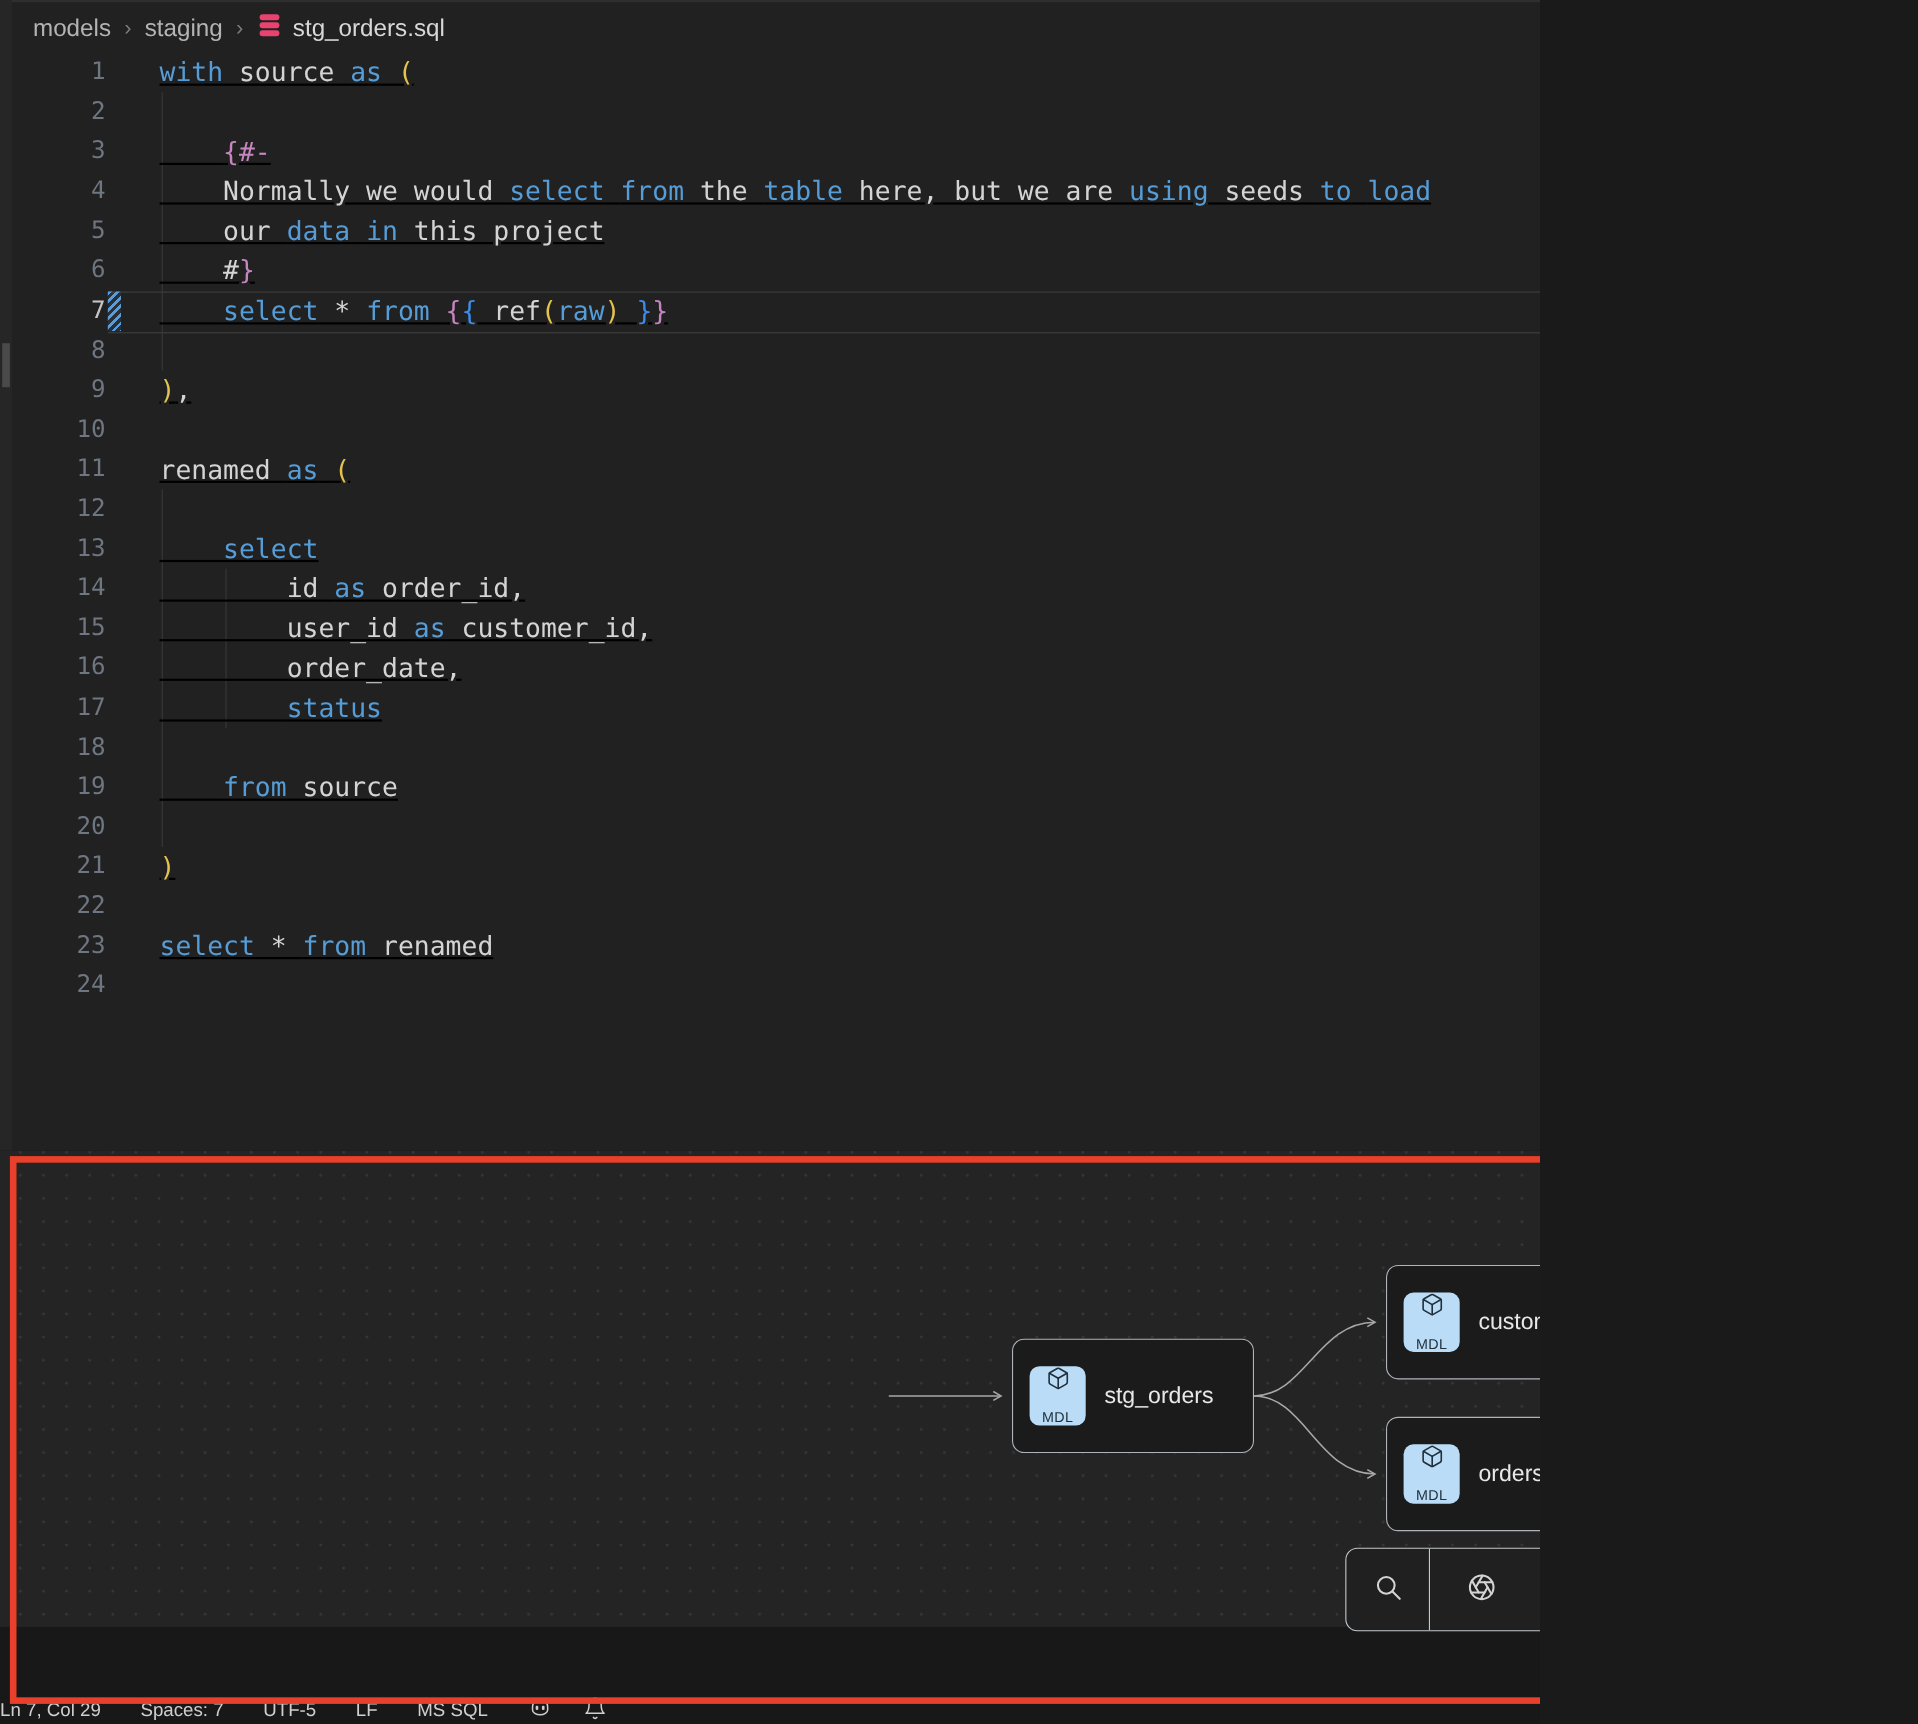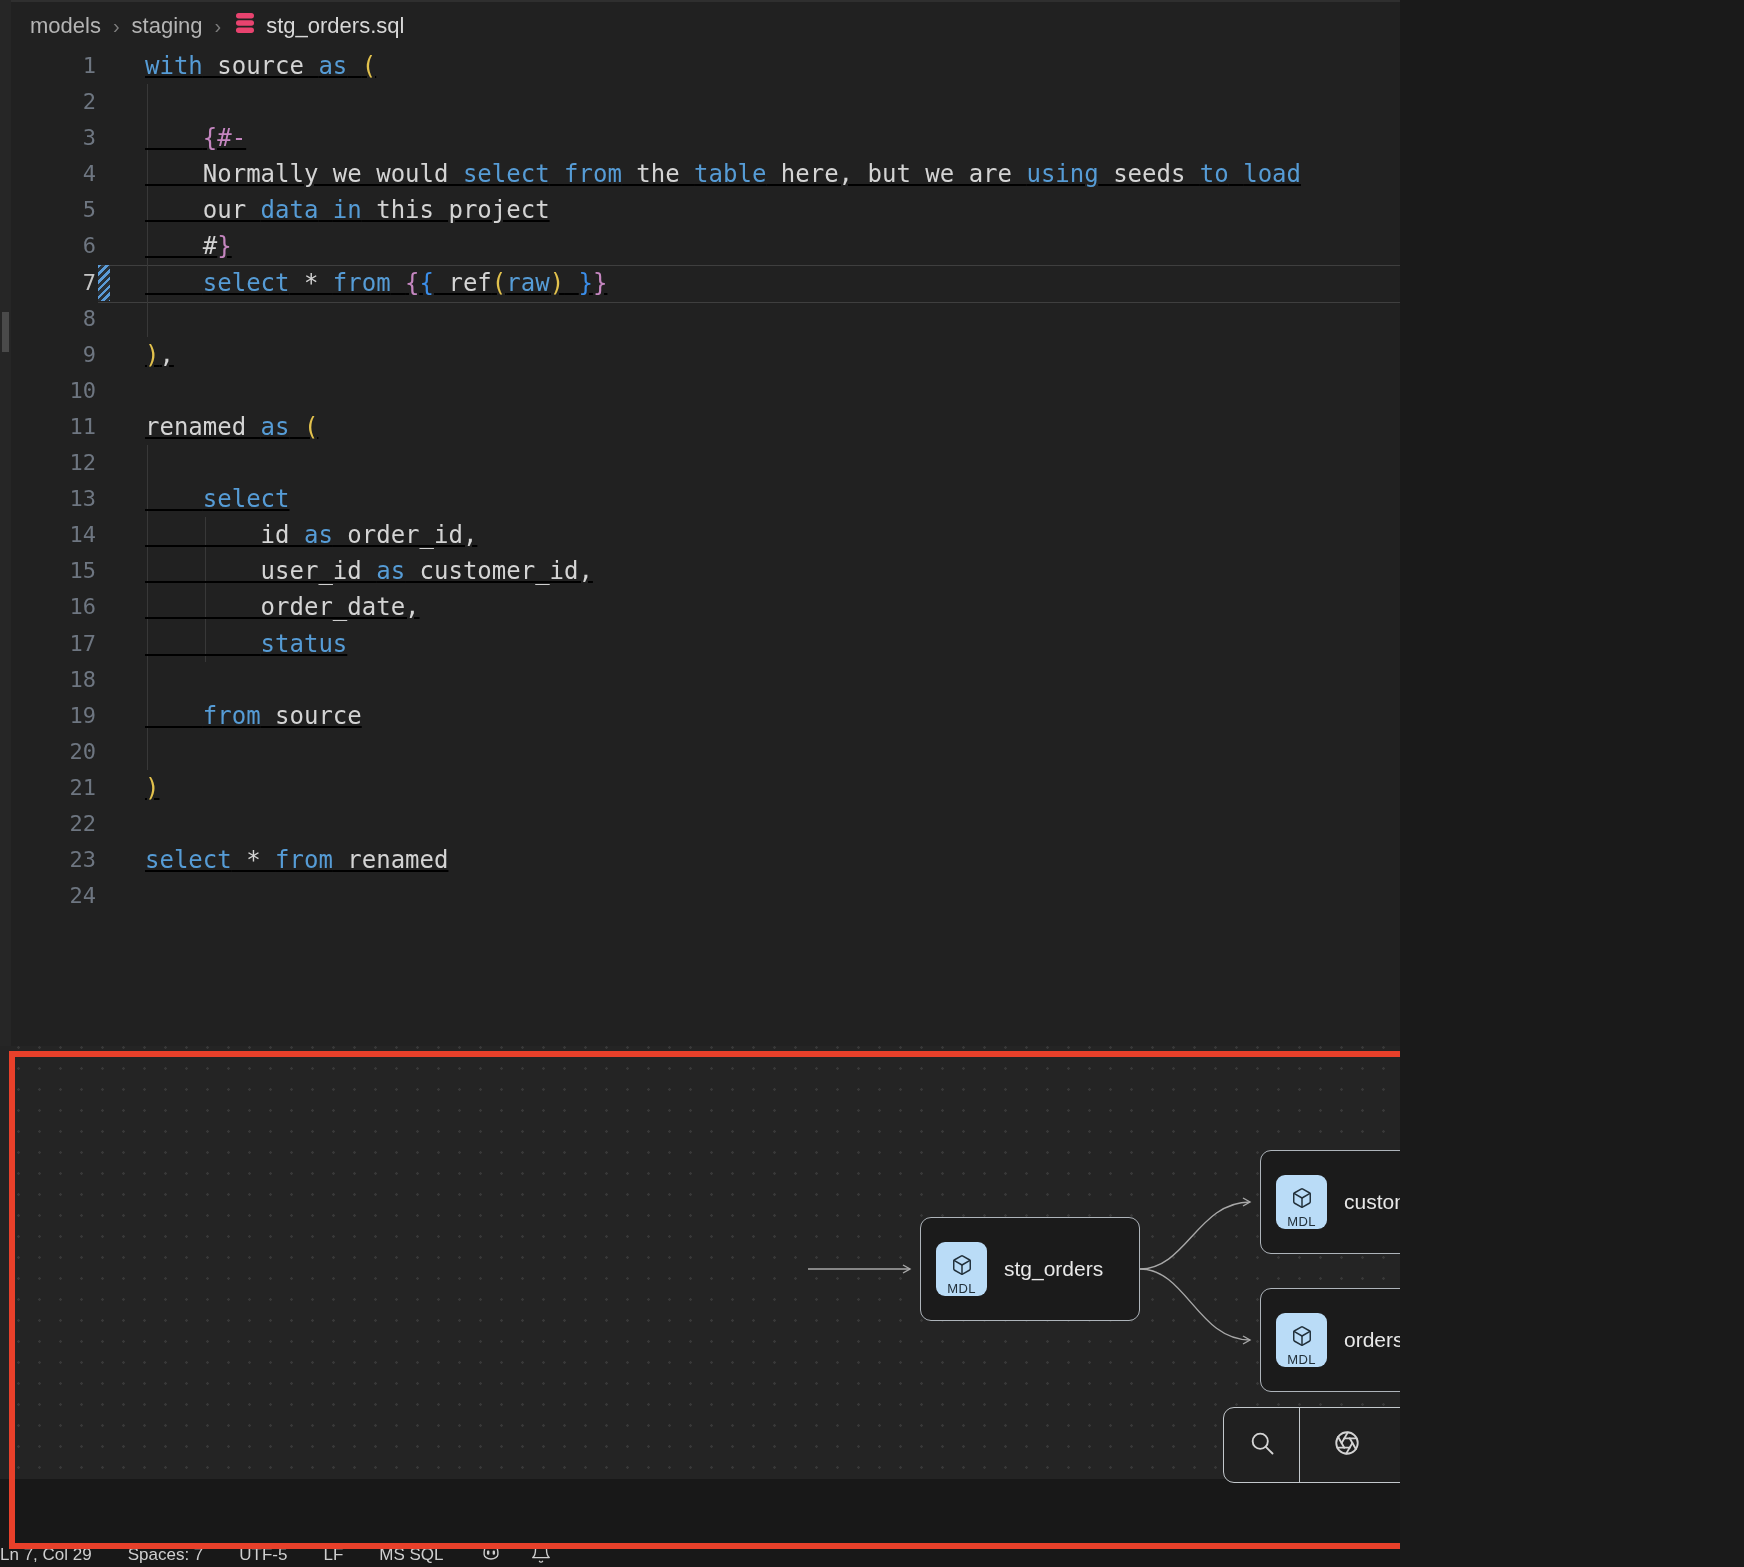--- a/index.html
+++ b/index.html
@@ -57,21 +57,21 @@
   .icon-btn{width:30px;height:30px;display:flex;align-items:center;justify-content:center;cursor:pointer;}
   .icon-btn svg{stroke:#cfcfcf;fill:none;stroke-width:1.7;stroke-linecap:round;stroke-linejoin:round;}
 
   .lineage{position:relative;height:433px;background:#242424;
     background-image:radial-gradient(circle,rgba(255,255,255,.09) 1.1px,transparent 1.5px);
     background-size:21px 21px;background-position:8px 12px;}
 
   .lnode{position:absolute;background:#1b1b1b;border:1.5px solid #aeb4ba;border-radius:11px;
          display:flex;align-items:center;gap:17px;padding-left:15px;cursor:pointer;box-sizing:border-box;}
   .lnode .badge{width:51px;height:54px;border-radius:9px;display:flex;flex-direction:column;
-         align-items:center;justify-content:flex-end;gap:1px;flex:0 0 51px;}
+         align-items:center;justify-content:space-between;gap:1px;flex:0 0 51px;}
   .lnode .badge svg{stroke:#22303a;fill:none;stroke-width:1.6;stroke-linecap:round;stroke-linejoin:round;}
   .lnode .badge .btxt{font-size:13px;color:#22303a;letter-spacing:.3px;}
   .lnode .nlabel{color:#e8e8e8;font-size:21px;}
 
   .edges{position:absolute;left:0;top:0;width:1744px;height:1567px;pointer-events:none;}
 
   .graph-toolbar{position:absolute;left:1223px;top:361px;width:480px;height:76px;
       border:1.6px solid #c3c8cc;border-radius:11px;display:flex;box-sizing:border-box;background:#202020;}
   .gt-sec{display:flex;align-items:center;justify-content:space-evenly;height:100%;
       border-right:1.6px solid #c3c8cc;}

